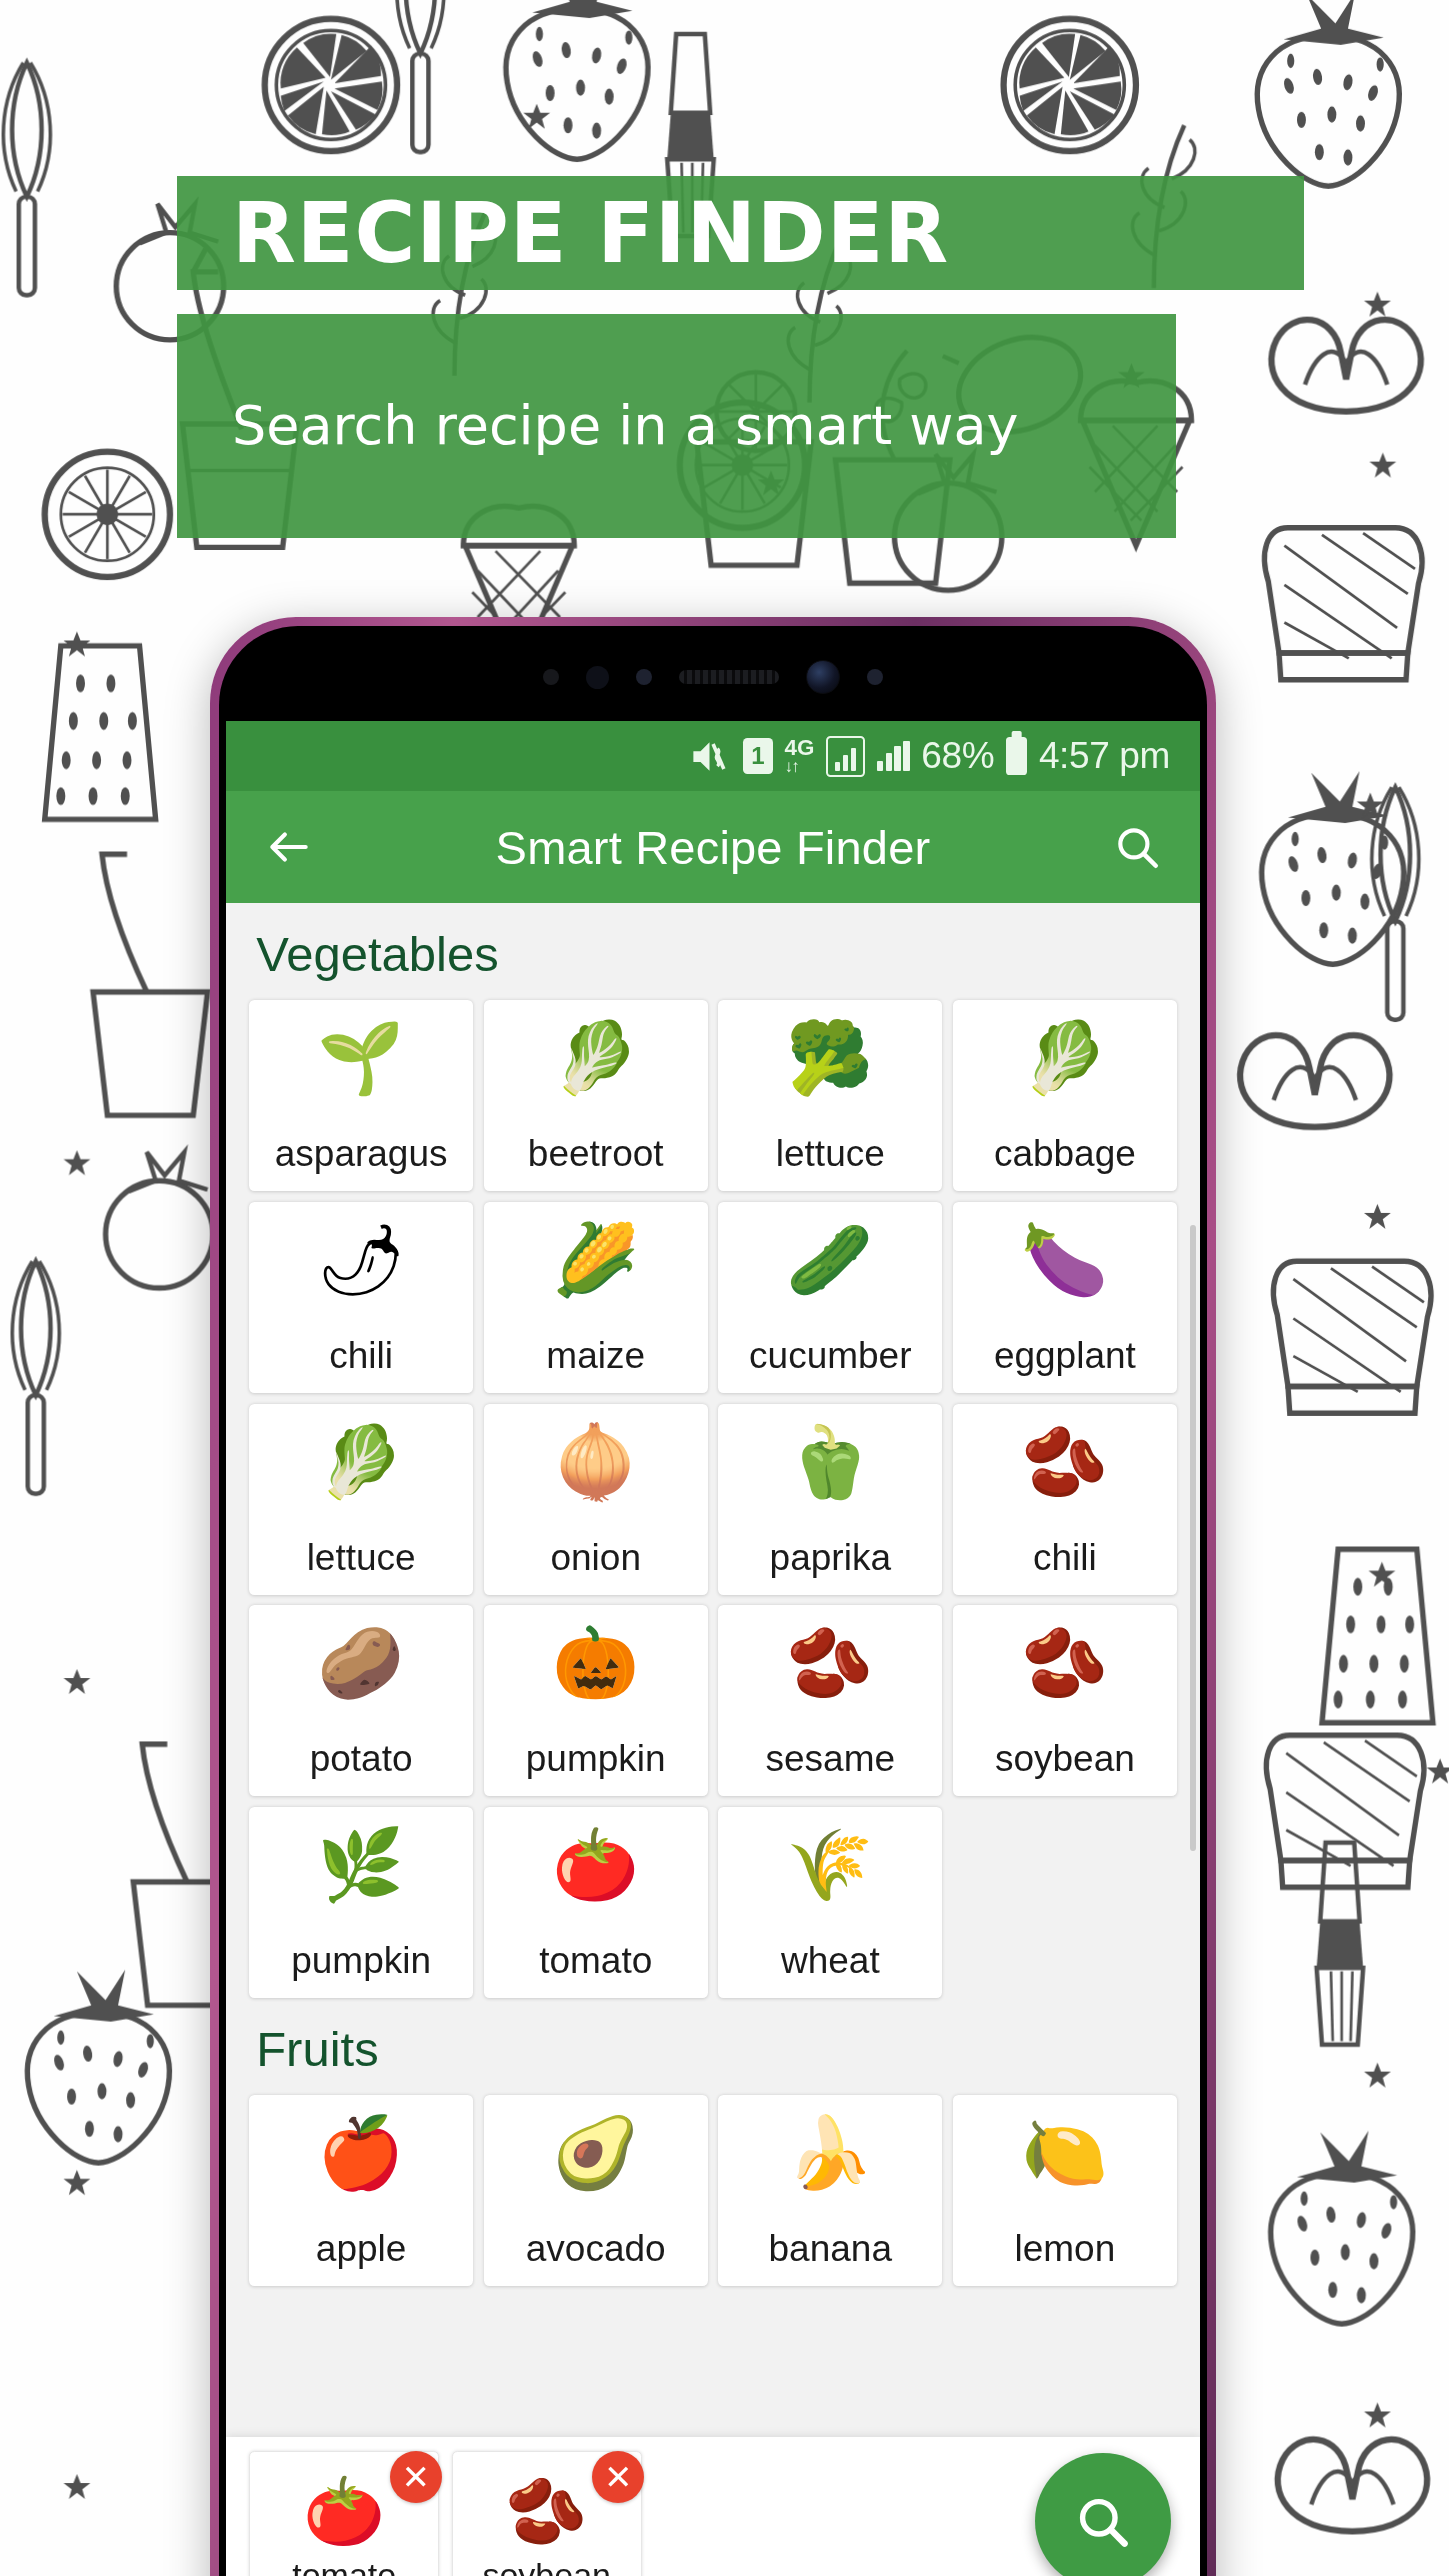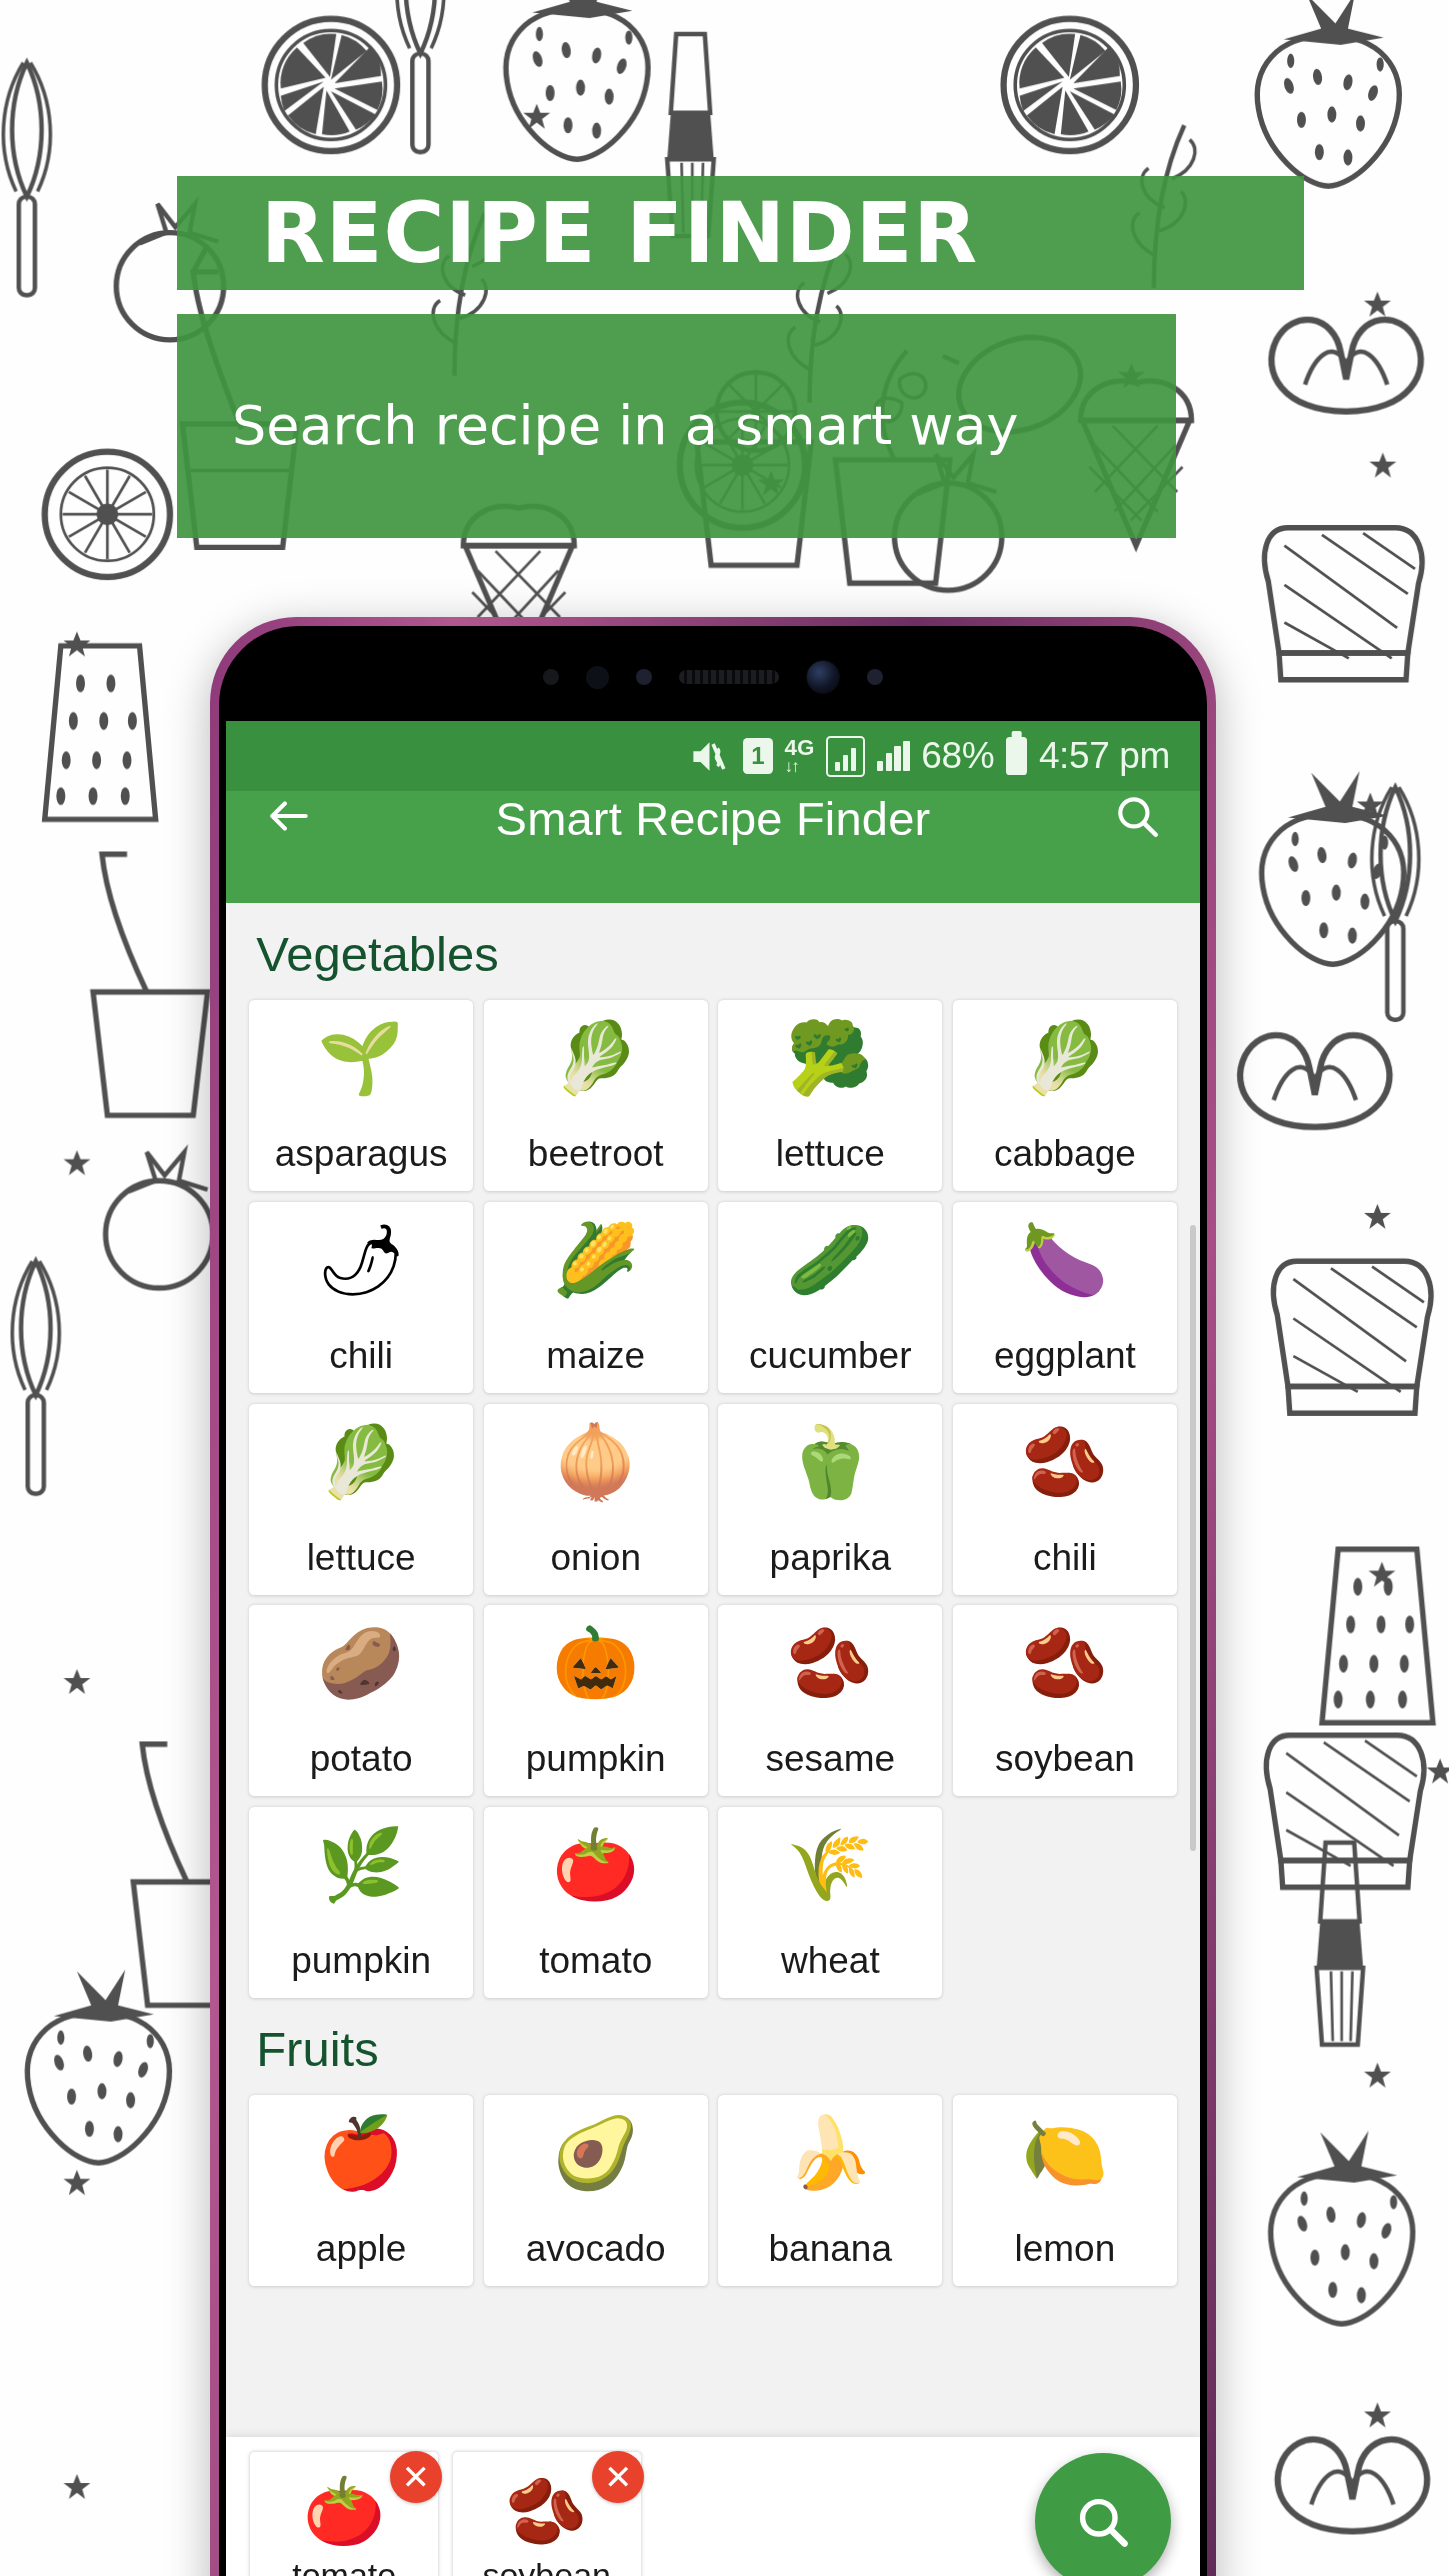--- a/index.html
+++ b/index.html
@@ -11,21 +11,21 @@
   }
 
   
   #stage { position: relative; width: 1449px; height: 2576px; background: #fdfdfd; overflow: hidden; }
   #doodle-bg { position: absolute; inset: 0; width: 100%; height: 100%; }
 
   
   .promo-title-bar {
     position: absolute; left: 177px; top: 176px; width: 1127px; height: 114px;
     background: rgba(64,150,65,0.92);
-    display: flex; align-items: center; padding-left: 84px;
+    display: flex; align-items: center; padding-left: 55px;
   }
   .promo-title {
     color: #fff; font-weight: bold; font-size: 83px; letter-spacing: 0.9px;
     font-family: "DejaVu Sans", sans-serif; line-height: 1;
   }
   .promo-sub-bar {
     position: absolute; left: 177px; top: 314px; width: 999px; height: 224px;
     background: rgba(64,150,65,0.92);
     display: flex; flex-direction: column; justify-content: center; padding-left: 55px;
   }
@@ -83,21 +83,21 @@
   .bars i { display:block; width:6.3px; background:#eaf7ea; border-radius:0.9px; }
   .sigbox { width:39px; height:41px; border:2.7px solid #eaf7ea; border-radius:4.5px;
     display:flex; align-items:flex-end; justify-content:center; padding:3.6px; }
   .sigbox .bars i { width:5.4px; }
   .batt { width: 21.5px; height: 38px; border: 2.7px solid #eaf7ea; border-radius: 3.6px; position: relative; background:#eaf7ea;}
   .batt::before { content:""; position:absolute; top:-8px; left:50%; transform:translateX(-50%);
     width:10.7px; height:5.4px; background:#eaf7ea; border-radius:1.8px 1.8px 0 0; }
 
   
   #appbar {
-    height: 112px; background: #47a14b; display: flex; align-items: flex-start;
+    height: 112px; background: #47a14b; display: flex; align-items: center;
     padding: 0 38px; gap: 30px; color: #fff;
   }
   #appbar .title { font-size: 47px; font-weight: 500; flex: 1; text-align: center; letter-spacing:0.2px; }
   .ic { width: 50px; height: 50px; display:block; }
 
   
   #content { background: #f2f2f2; height: calc(100% - 70px - 112px - 88px); position: relative; overflow: hidden; }
   .section-head { font-size: 49px; color: #14532d; padding: 23px 30px 18px 30px; font-weight: 400; }
   .grid { display: grid; grid-template-columns: repeat(4, 1fr); gap: 10.7px; padding: 0 23px; }
   .card {

